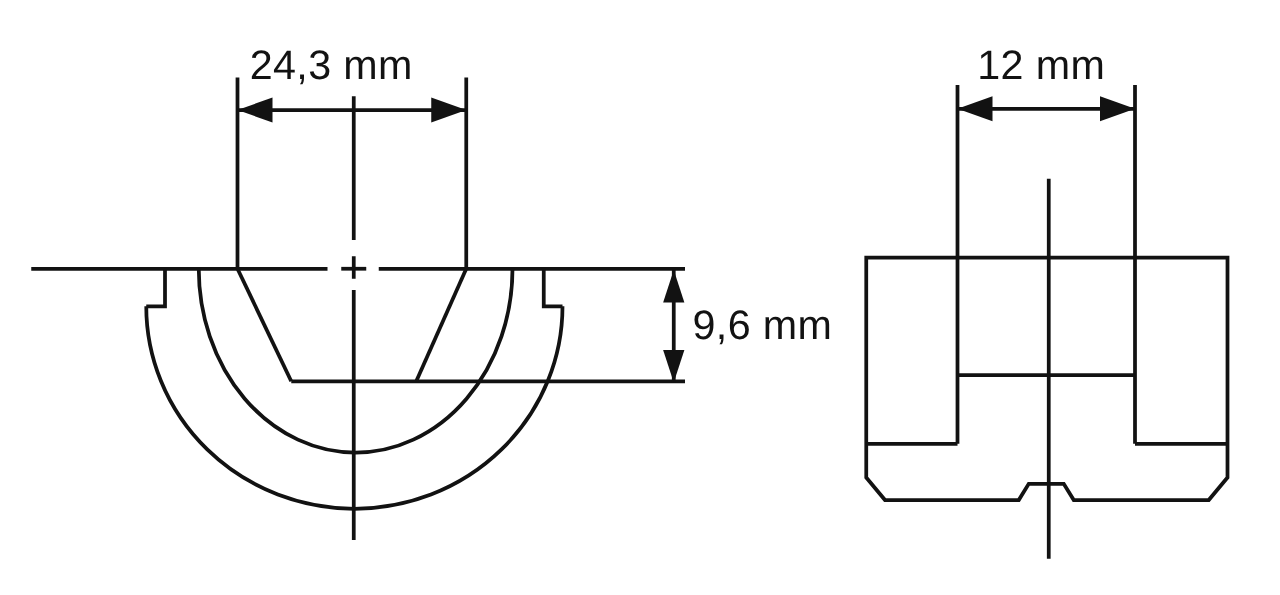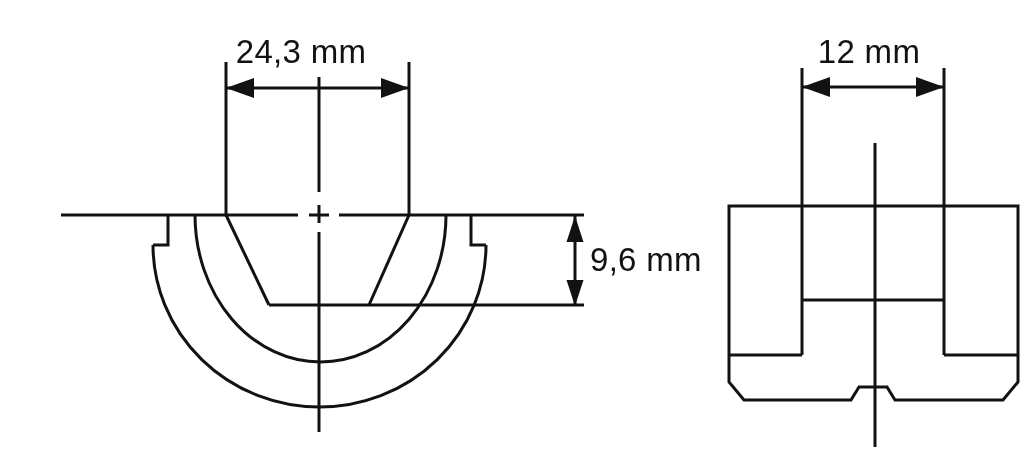--- a/index.html
+++ b/index.html
@@ -1,16 +1,16 @@
 <!DOCTYPE html>
 <html><head>
 <meta charset="utf-8">
 <style>
   html,body{margin:0;padding:0;background:#ffffff;}
-  .canvas{width:988px;height:476px;background:#ffffff;position:relative;overflow:hidden;padding-left:36px;}
+  .canvas{width:988px;height:476px;background:#ffffff;position:relative;overflow:hidden;}
   svg{display:block;}
   .ln{fill:none;stroke:#121212;stroke-width:3;stroke-linecap:butt;stroke-linejoin:miter;}
   .ar{fill:#121212;stroke:none;}
   .lb{fill:#121212;font-family:"Liberation Sans",sans-serif;font-size:33px;letter-spacing:0.3px;}
 </style>
 </head>
 <body>
 
 <div class="canvas">
 <svg width="1024" height="476" viewBox="0 0 1024 476" xmlns="http://www.w3.org/2000/svg">

